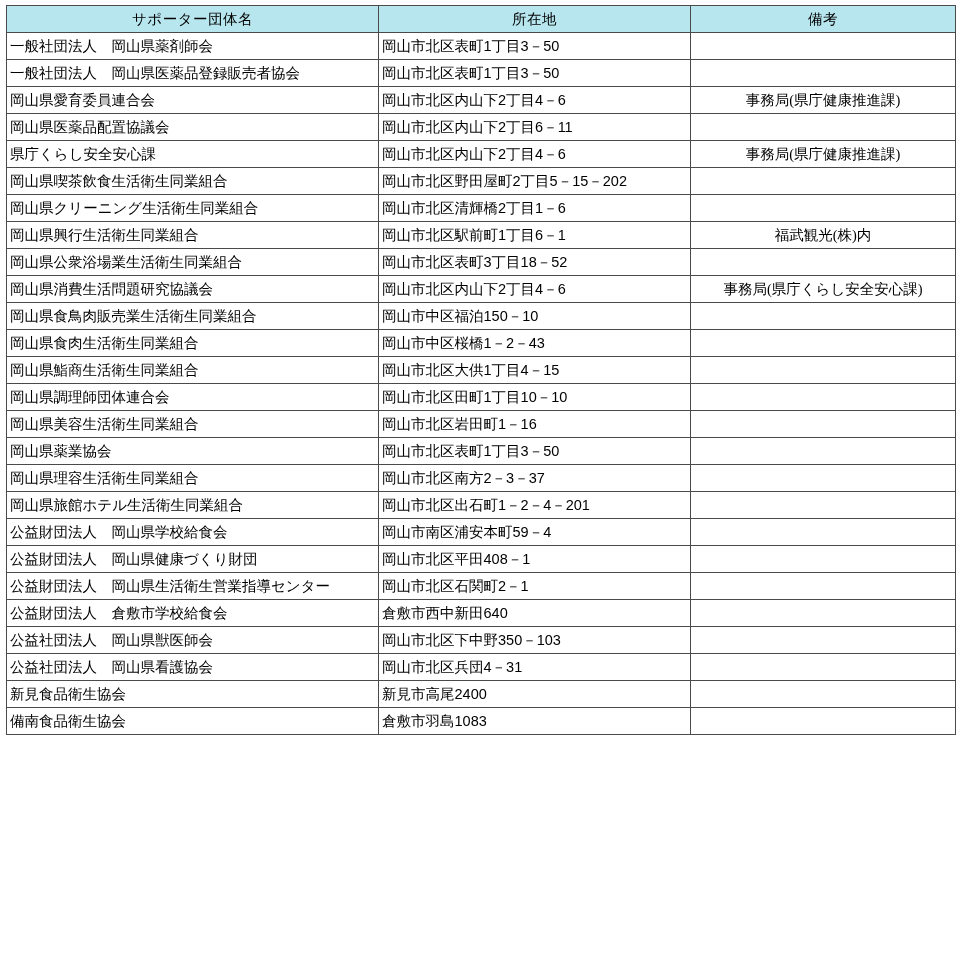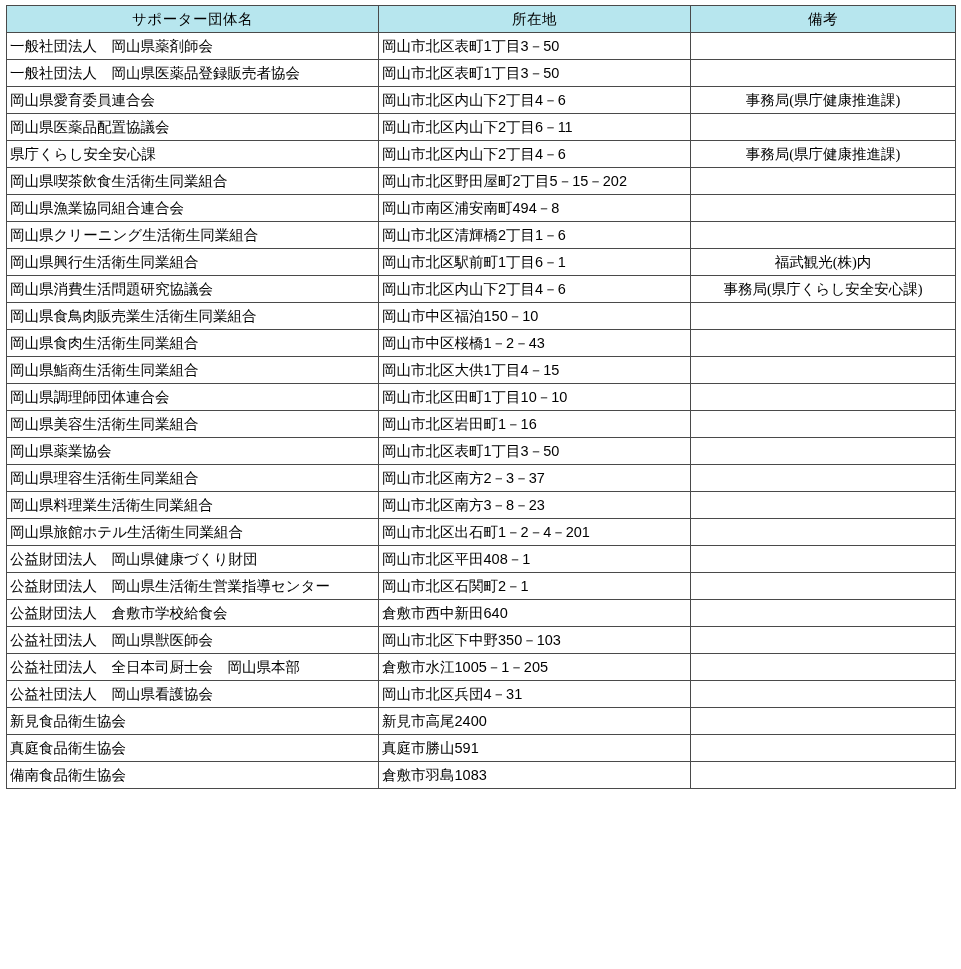--- a/index.html
+++ b/index.html
@@ -99,35 +99,35 @@
           <td class="name">県庁くらし安全安心課</td>
           <td class="addr">岡山市北区内山下2丁目4－6</td>
           <td class="note">事務局(県庁健康推進課)</td>
         </tr>
         <tr>
           <td class="name">岡山県喫茶飲食生活衛生同業組合</td>
           <td class="addr">岡山市北区野田屋町2丁目5－15－202</td>
           <td class="note"></td>
         </tr>
         <tr>
-          <td class="name">岡山県漁業協同組合連合会</td>
-          <td class="addr">岡山市南区浦安南町494－8</td>
-          <td class="note"></td>
-        </tr>
-        <tr>
           <td class="name">岡山県クリーニング生活衛生同業組合</td>
           <td class="addr">岡山市北区清輝橋2丁目1－6</td>
           <td class="note"></td>
         </tr>
         <tr>
           <td class="name">岡山県興行生活衛生同業組合</td>
           <td class="addr">岡山市北区駅前町1丁目6－1</td>
           <td class="note">福武観光(株)内</td>
         </tr>
         <tr>
+          <td class="name">岡山県公衆浴場業生活衛生同業組合</td>
+          <td class="addr">岡山市北区表町3丁目18－52</td>
+          <td class="note"></td>
+        </tr>
+        <tr>
           <td class="name">岡山県消費生活問題研究協議会</td>
           <td class="addr">岡山市北区内山下2丁目4－6</td>
           <td class="note">事務局(県庁くらし安全安心課)</td>
         </tr>
         <tr>
           <td class="name">岡山県食鳥肉販売業生活衛生同業組合</td>
           <td class="addr">岡山市中区福泊150－10</td>
           <td class="note"></td>
         </tr>
         <tr>
@@ -154,70 +154,60 @@
           <td class="name">岡山県薬業協会</td>
           <td class="addr">岡山市北区表町1丁目3－50</td>
           <td class="note"></td>
         </tr>
         <tr>
           <td class="name">岡山県理容生活衛生同業組合</td>
           <td class="addr">岡山市北区南方2－3－37</td>
           <td class="note"></td>
         </tr>
         <tr>
-          <td class="name">岡山県料理業生活衛生同業組合</td>
-          <td class="addr">岡山市北区南方3－8－23</td>
-          <td class="note"></td>
-        </tr>
-        <tr>
           <td class="name">岡山県旅館ホテル生活衛生同業組合</td>
           <td class="addr">岡山市北区出石町1－2－4－201</td>
           <td class="note"></td>
         </tr>
         <tr>
+          <td class="name">公益財団法人　岡山県学校給食会</td>
+          <td class="addr">岡山市南区浦安本町59－4</td>
+          <td class="note"></td>
+        </tr>
+        <tr>
           <td class="name">公益財団法人　岡山県健康づくり財団</td>
           <td class="addr">岡山市北区平田408－1</td>
           <td class="note"></td>
         </tr>
         <tr>
           <td class="name">公益財団法人　岡山県生活衛生営業指導センター</td>
           <td class="addr">岡山市北区石関町2－1</td>
           <td class="note"></td>
         </tr>
         <tr>
           <td class="name">公益財団法人　倉敷市学校給食会</td>
           <td class="addr">倉敷市西中新田640</td>
           <td class="note"></td>
         </tr>
         <tr>
           <td class="name">公益社団法人　岡山県獣医師会</td>
           <td class="addr">岡山市北区下中野350－103</td>
           <td class="note"></td>
         </tr>
         <tr>
-          <td class="name">公益社団法人　全日本司厨士会　岡山県本部</td>
-          <td class="addr">倉敷市水江1005－1－205</td>
-          <td class="note"></td>
-        </tr>
-        <tr>
           <td class="name">公益社団法人　岡山県看護協会</td>
           <td class="addr">岡山市北区兵団4－31</td>
           <td class="note"></td>
         </tr>
         <tr>
           <td class="name">新見食品衛生協会</td>
           <td class="addr">新見市高尾2400</td>
           <td class="note"></td>
         </tr>
         <tr>
-          <td class="name">真庭食品衛生協会</td>
-          <td class="addr">真庭市勝山591</td>
-          <td class="note"></td>
-        </tr>
-        <tr>
           <td class="name">備南食品衛生協会</td>
           <td class="addr">倉敷市羽島1083</td>
           <td class="note"></td>
         </tr>
       </tbody>
   </table>
 
 </div>
 
 </body></html>

